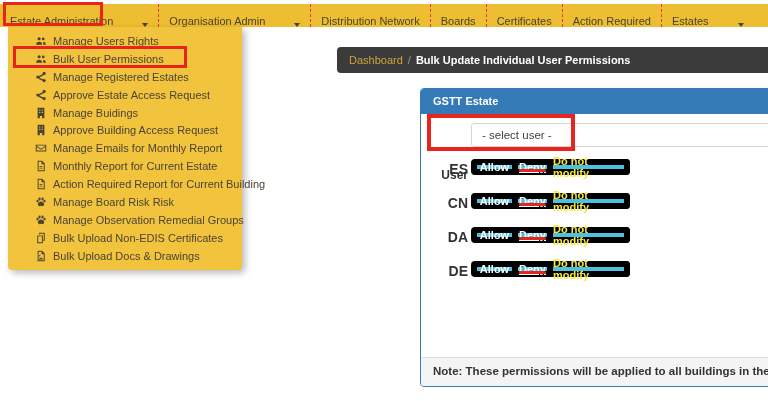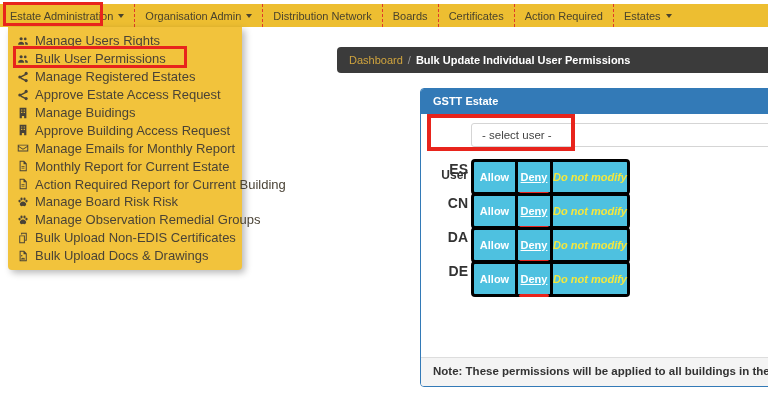--- a/index.html
+++ b/index.html
@@ -8,39 +8,39 @@
     position:relative; width:768px; height:401px; overflow:hidden;
     background:#fff; font-family:"Liberation Sans", sans-serif;
   }
 
   
   .navbar {
     position:absolute; top:4px; left:0; width:768px; height:23px;
     background:var(--navbar-bg,#edbe31); display:flex; align-items:stretch;
   }
   .nav-item {
-    display:flex; align-items:center; padding:0 10px; font-size:11px;
-    color:#4a432c; white-space:nowrap; cursor:pointer;
+    display:flex; align-items:flex-end; padding:0 10px; font-size:11px;
+    color:#4a432c; white-space:nowrap; cursor:pointer;gap:24px;
   }
   .nav-item + .nav-item { border-left:1px dashed #e0392a; }
   .caret {
     width:0; height:0; margin-left:5px;
     border-left:3.5px solid transparent; border-right:3.5px solid transparent;
     border-top:4px solid #4a432c; display:inline-block;
   }
 
   
   .dropdown {
     position:absolute; left:8px; top:27px; width:234px; height:243px;
     background:var(--dropdown-bg,#f2c33c); border-radius:0 0 4px 4px;
     box-shadow:3px 3px 7px rgba(0,0,0,.28); padding:5px 0; z-index:5;
   }
   .menu-item {
     height:17.9px; display:flex; align-items:center; gap:6px;
-    padding:0 8px; font-size:13px; color:#4a4336; cursor:pointer; white-space:nowrap;
+    padding:0 8px; font-size:11px; color:#4a4336; cursor:pointer; white-space:nowrap;margin-left:18px;
   }
   .menu-icon { width:13px; height:12px; flex:none; display:inline-flex; align-items:center; justify-content:center; }
   .menu-icon svg { width:12px; height:12px; fill:#4a4336; }
 
   
   .breadcrumb {
     position:absolute; left:337px; top:47px; width:520px; height:26px;
     background:var(--breadcrumb-bg,#3b3b3b); border-radius:4px;
     display:flex; align-items:center; gap:5px; padding:0 12px; font-size:11px;
   }
@@ -69,27 +69,27 @@
     font-size:11.5px; color:#444; line-height:22px; padding:0 10px; cursor:pointer;
   }
   .perm-rows { position:absolute; top:45px; left:0; right:0; }
   .perm-row { position:relative; height:20px; margin-bottom:14px; }
   .perm-label {
     position:absolute; left:0; width:47px; text-align:right;
     font-size:14px; font-weight:bold; color:#333; line-height:20px;
   }
   .btn-group { position:absolute; left:50px; top:0; height:20px; display:flex; }
   .btn {
-    position:relative; height:36px; display:flex; align-items:center; justify-content:center;
-    background:var(--button-bg,#4ec1e0); border:3px solid #000000;
+    position:relative; height:16px; display:flex; align-items:center; justify-content:center;
+    background:var(--button-bg,#4ec1e0); border:6px solid #000000;
     color:#fff; font-size:11px; font-weight:bold; cursor:pointer;
   }
   .btn-0 { width:47px; border-radius:4px 0 0 4px; }
   .btn-1 { width:35px; border-left:none;text-decoration:underline; }
-  .btn-2 { width:77px; border-left:none; border-radius:0 4px 4px 0; color:var(--dnm-text,#f5e73c);font-style:italic; }
+  .btn-2 { width:77px; border-left:none; border-radius:0 4px 4px 0; color:var(--dnm-text,#f5e73c); }
   .deny-underline {
     position:absolute; left:1px; right:1px; bottom:-3px; height:3px;
     background:var(--annotation-red,#e8241c); border-radius:2px; pointer-events:none;
   }
   .panel-footer {
     height:29px; background:var(--footer-bg,#f4f4f4); border-top:1px solid #ddd;
     font-size:11.5px; font-weight:bold; color:#333; line-height:27px;
     padding:0 12px; border-radius:0 0 3px 3px; white-space:nowrap; overflow:hidden;
   }
 

